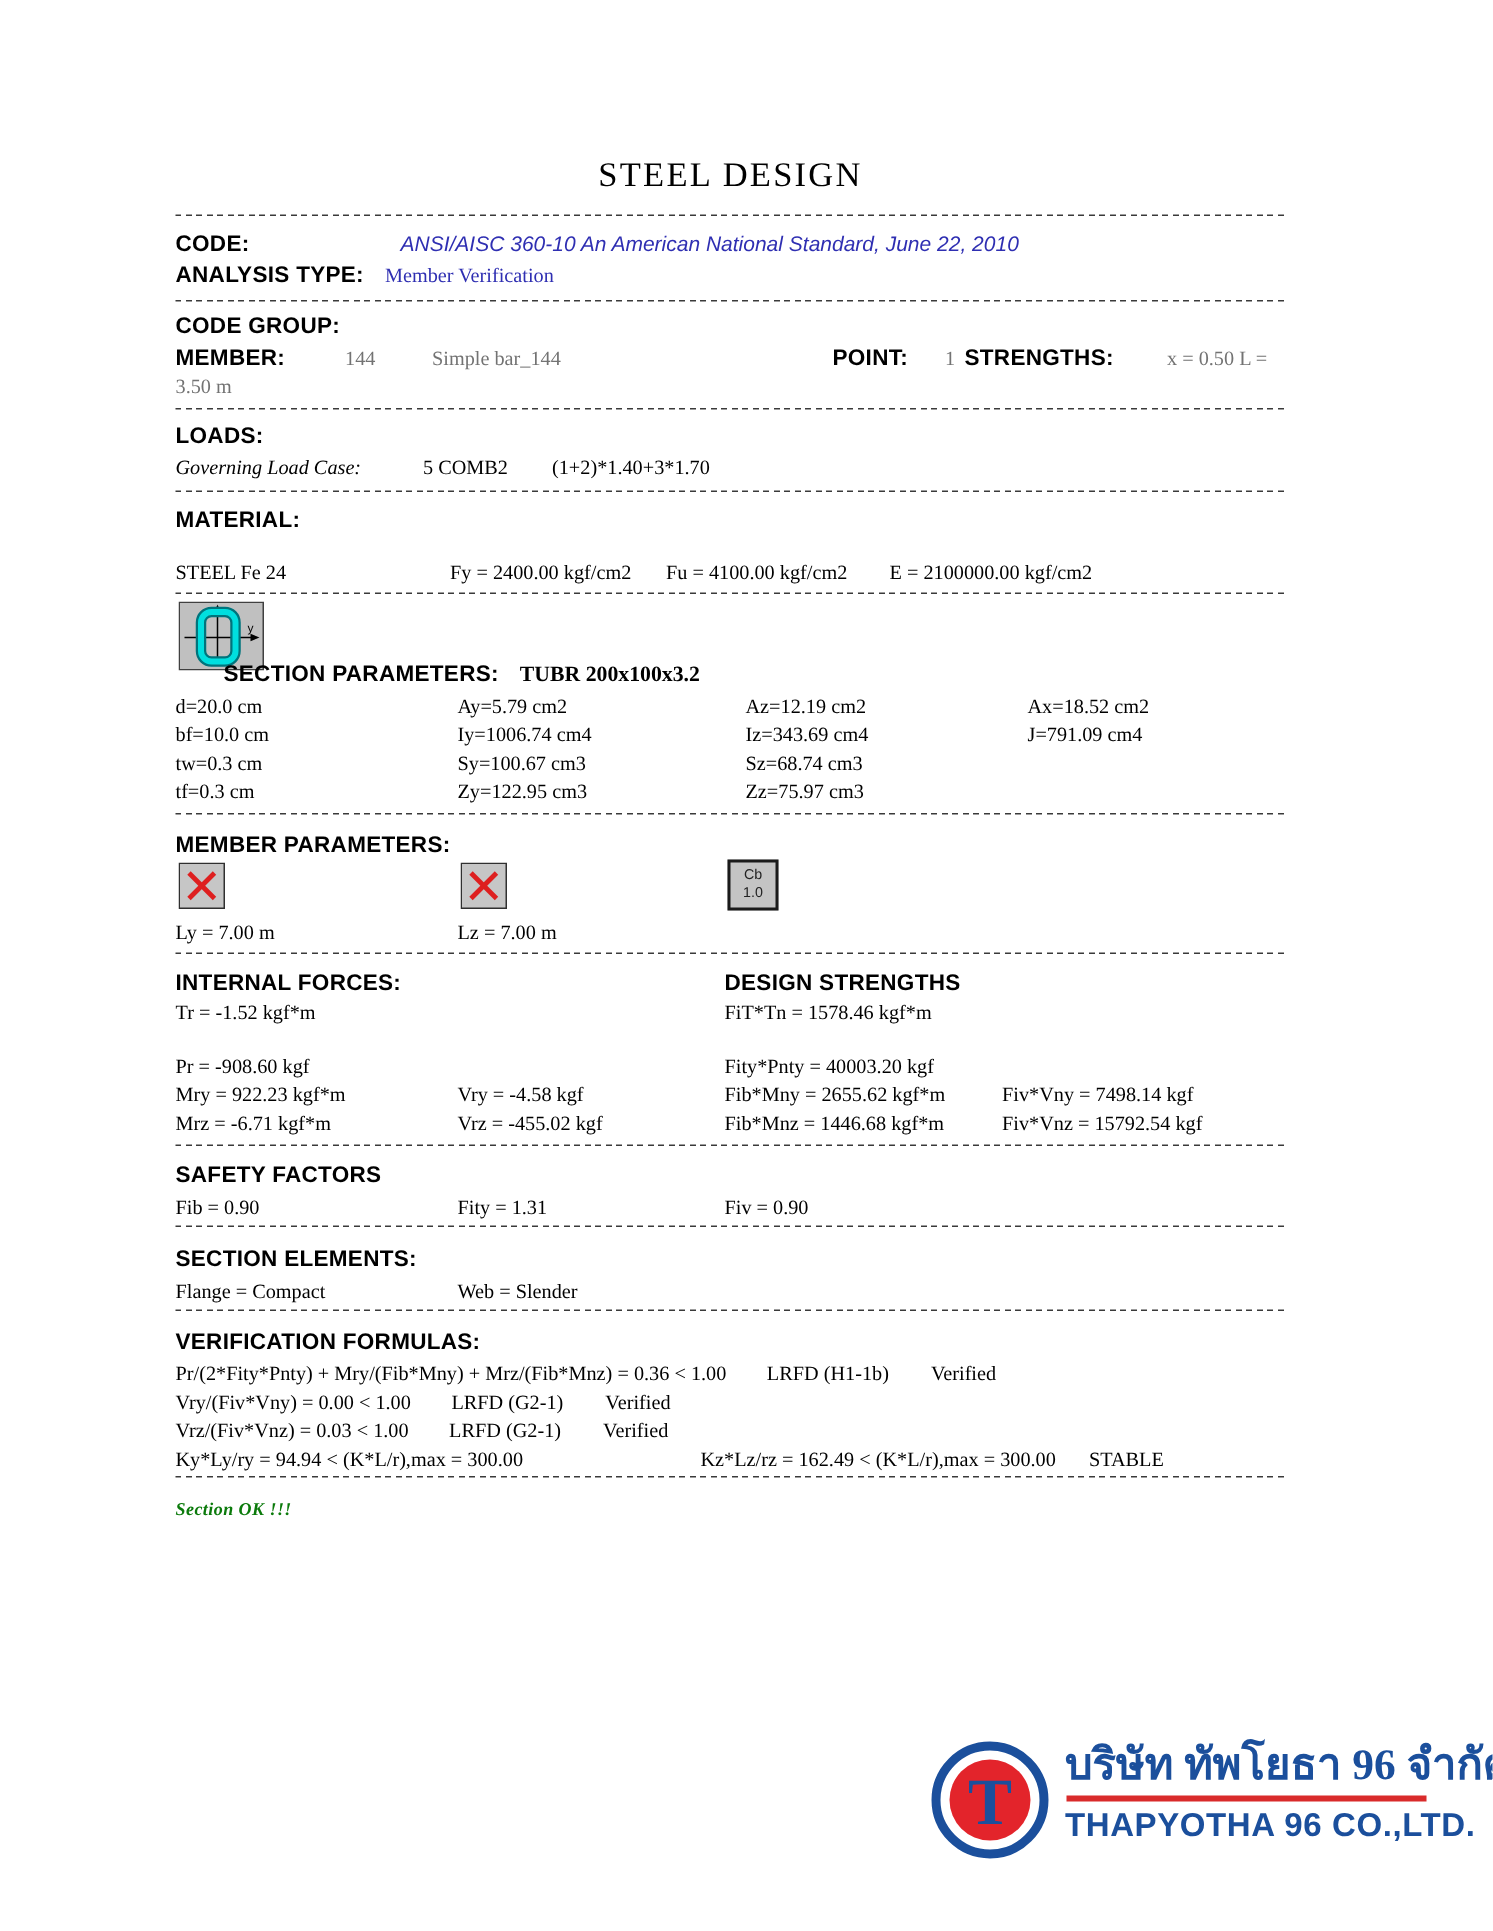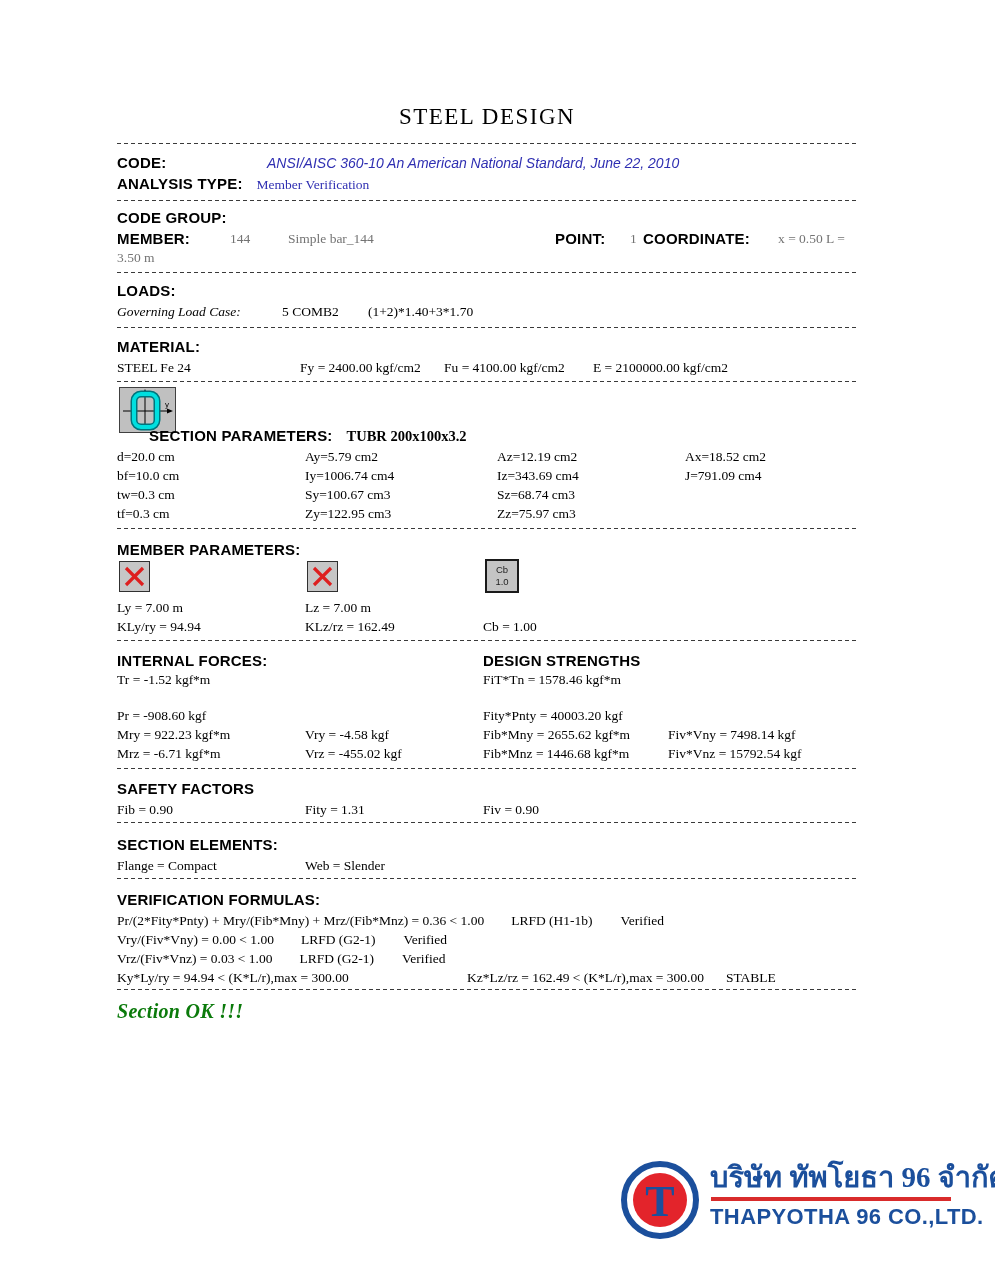--- a/index.html
+++ b/index.html
@@ -42,21 +42,21 @@
   
   .forces{display:grid;grid-template-columns:366px 1fr;}
   .fleft{display:grid;grid-template-columns:188px 1fr;}
   .fright{display:grid;grid-template-columns:185px 1fr;}
   .blankrow{height:17px;}
   
   .vcode{margin-left:27px;}
   .vstat{margin-left:28px;}
   .slender-left{display:inline-block;width:350px;}
   .slender-stat{margin-left:22px;margin-top:18px;}
-  .result{height:22px;line-height:22px;font-size:20px;font-weight:bold;font-style:italic;
+  .result{height:22px;line-height:22px;font-size:12px;font-weight:bold;font-style:italic;
           letter-spacing:.3px;font-family:Liberation Serif, serif;}
   
   .footer{position:absolute;left:617px;top:1157px;display:flex;align-items:flex-start;}
   .ftext{margin-left:7px;padding-top:2px;}
   .thai{font-size:29px;font-weight:bold;color:#1B4F9C;line-height:36px;white-space:nowrap;}
   .redbar{width:240px;height:4px;background:#D92B2B;margin:2px 0 3px 1px;}
   .eng{font-family:"Liberation Sans",sans-serif;font-weight:bold;font-size:22px;
        letter-spacing:.4px;color:#1B4F9C;white-space:nowrap;}
   
   #title{margin-top:104px;}
@@ -64,21 +64,21 @@
   #codeline{margin-top:9px;}
   #analysisline{margin-top:2px;}
   #hr2{margin-top:7px;}
   #codegroup{margin-top:7px;}
   #memberline{margin-top:2px;}
   #hr3{margin-top:5px;}
   #loadshd{margin-top:8px;}
   #loadsline{margin-top:2px;}
   #hr4{margin-top:6px;}
   #materialhd{margin-top:9px;}
-  #materialline{margin-top:2px;}
+  #materialline{margin-top:16px;}
   #hr5{margin-top:4px;}
   #sechead{margin-top:3px;}
   #secgrid{margin-top:2px;}
   #hr6{margin-top:5px;}
   #memparhd{margin-top:11px;}
   #iconsrow{margin-top:0px;}
   #memgrid{margin-top:0px;}
   #hr7{margin-top:4px;}
   #forces{margin-top:10px;}
   #hr8{margin-top:5px;}
@@ -112,21 +112,21 @@
   <div id="hr2" class="dash"></div>
 
   <div id="codegroup" class="hd">CODE GROUP:</div>
 
   <div id="memberline" class="memline">
     <span class="lbl" style="left:0;">MEMBER:</span>
     <span class="red" style="left:113px;">144</span>
     <span class="red" style="left:171px;">Simple bar_144</span>
     <span class="lbl" style="left:438px;">POINT:</span>
     <span class="red" style="left:513px;">1</span>
-    <span class="lbl" style="left:526px;">COORDINATE:</span>
+    <span class="lbl" style="left:526px;">STRENGTHS:</span>
     <span class="red" style="left:661px;">x = 0.50 L =</span>
     <span class="red" style="left:0;top:19px;">3.50 m</span>
   </div>
 
   <div id="hr3" class="dash"></div>
 
   <div id="loadshd" class="hd">LOADS:</div>
   <div id="loadsline" class="line">
     <span class="it ib" style="width:165px;">Governing Load Case:</span><span class="ib" style="width:86px;">5 COMB2</span><span>(1+2)*1.40+3*1.70</span>
   </div>
@@ -207,25 +207,20 @@
       <div>1.0</div>
     </div>
   </div>
 
   <div id="memgrid">
     <div class="grid3 line">
       <span>Ly = 7.00 m</span>
       <span>Lz = 7.00 m</span>
       <span></span>
     </div>
-    <div class="grid3 line">
-      <span>KLy/ry = 94.94</span>
-      <span>KLz/rz = 162.49</span>
-      <span>Cb = 1.00</span>
-    </div>
   </div>
 
   <div id="hr7" class="dash"></div>
 
   <div id="forces" class="forces">
     <div>
       <div class="hd">INTERNAL FORCES:</div>
       <div class="line">Tr = -1.52 kgf*m</div>
       <div class="blankrow"></div>
       <div class="line">Pr = -908.60 kgf</div>

